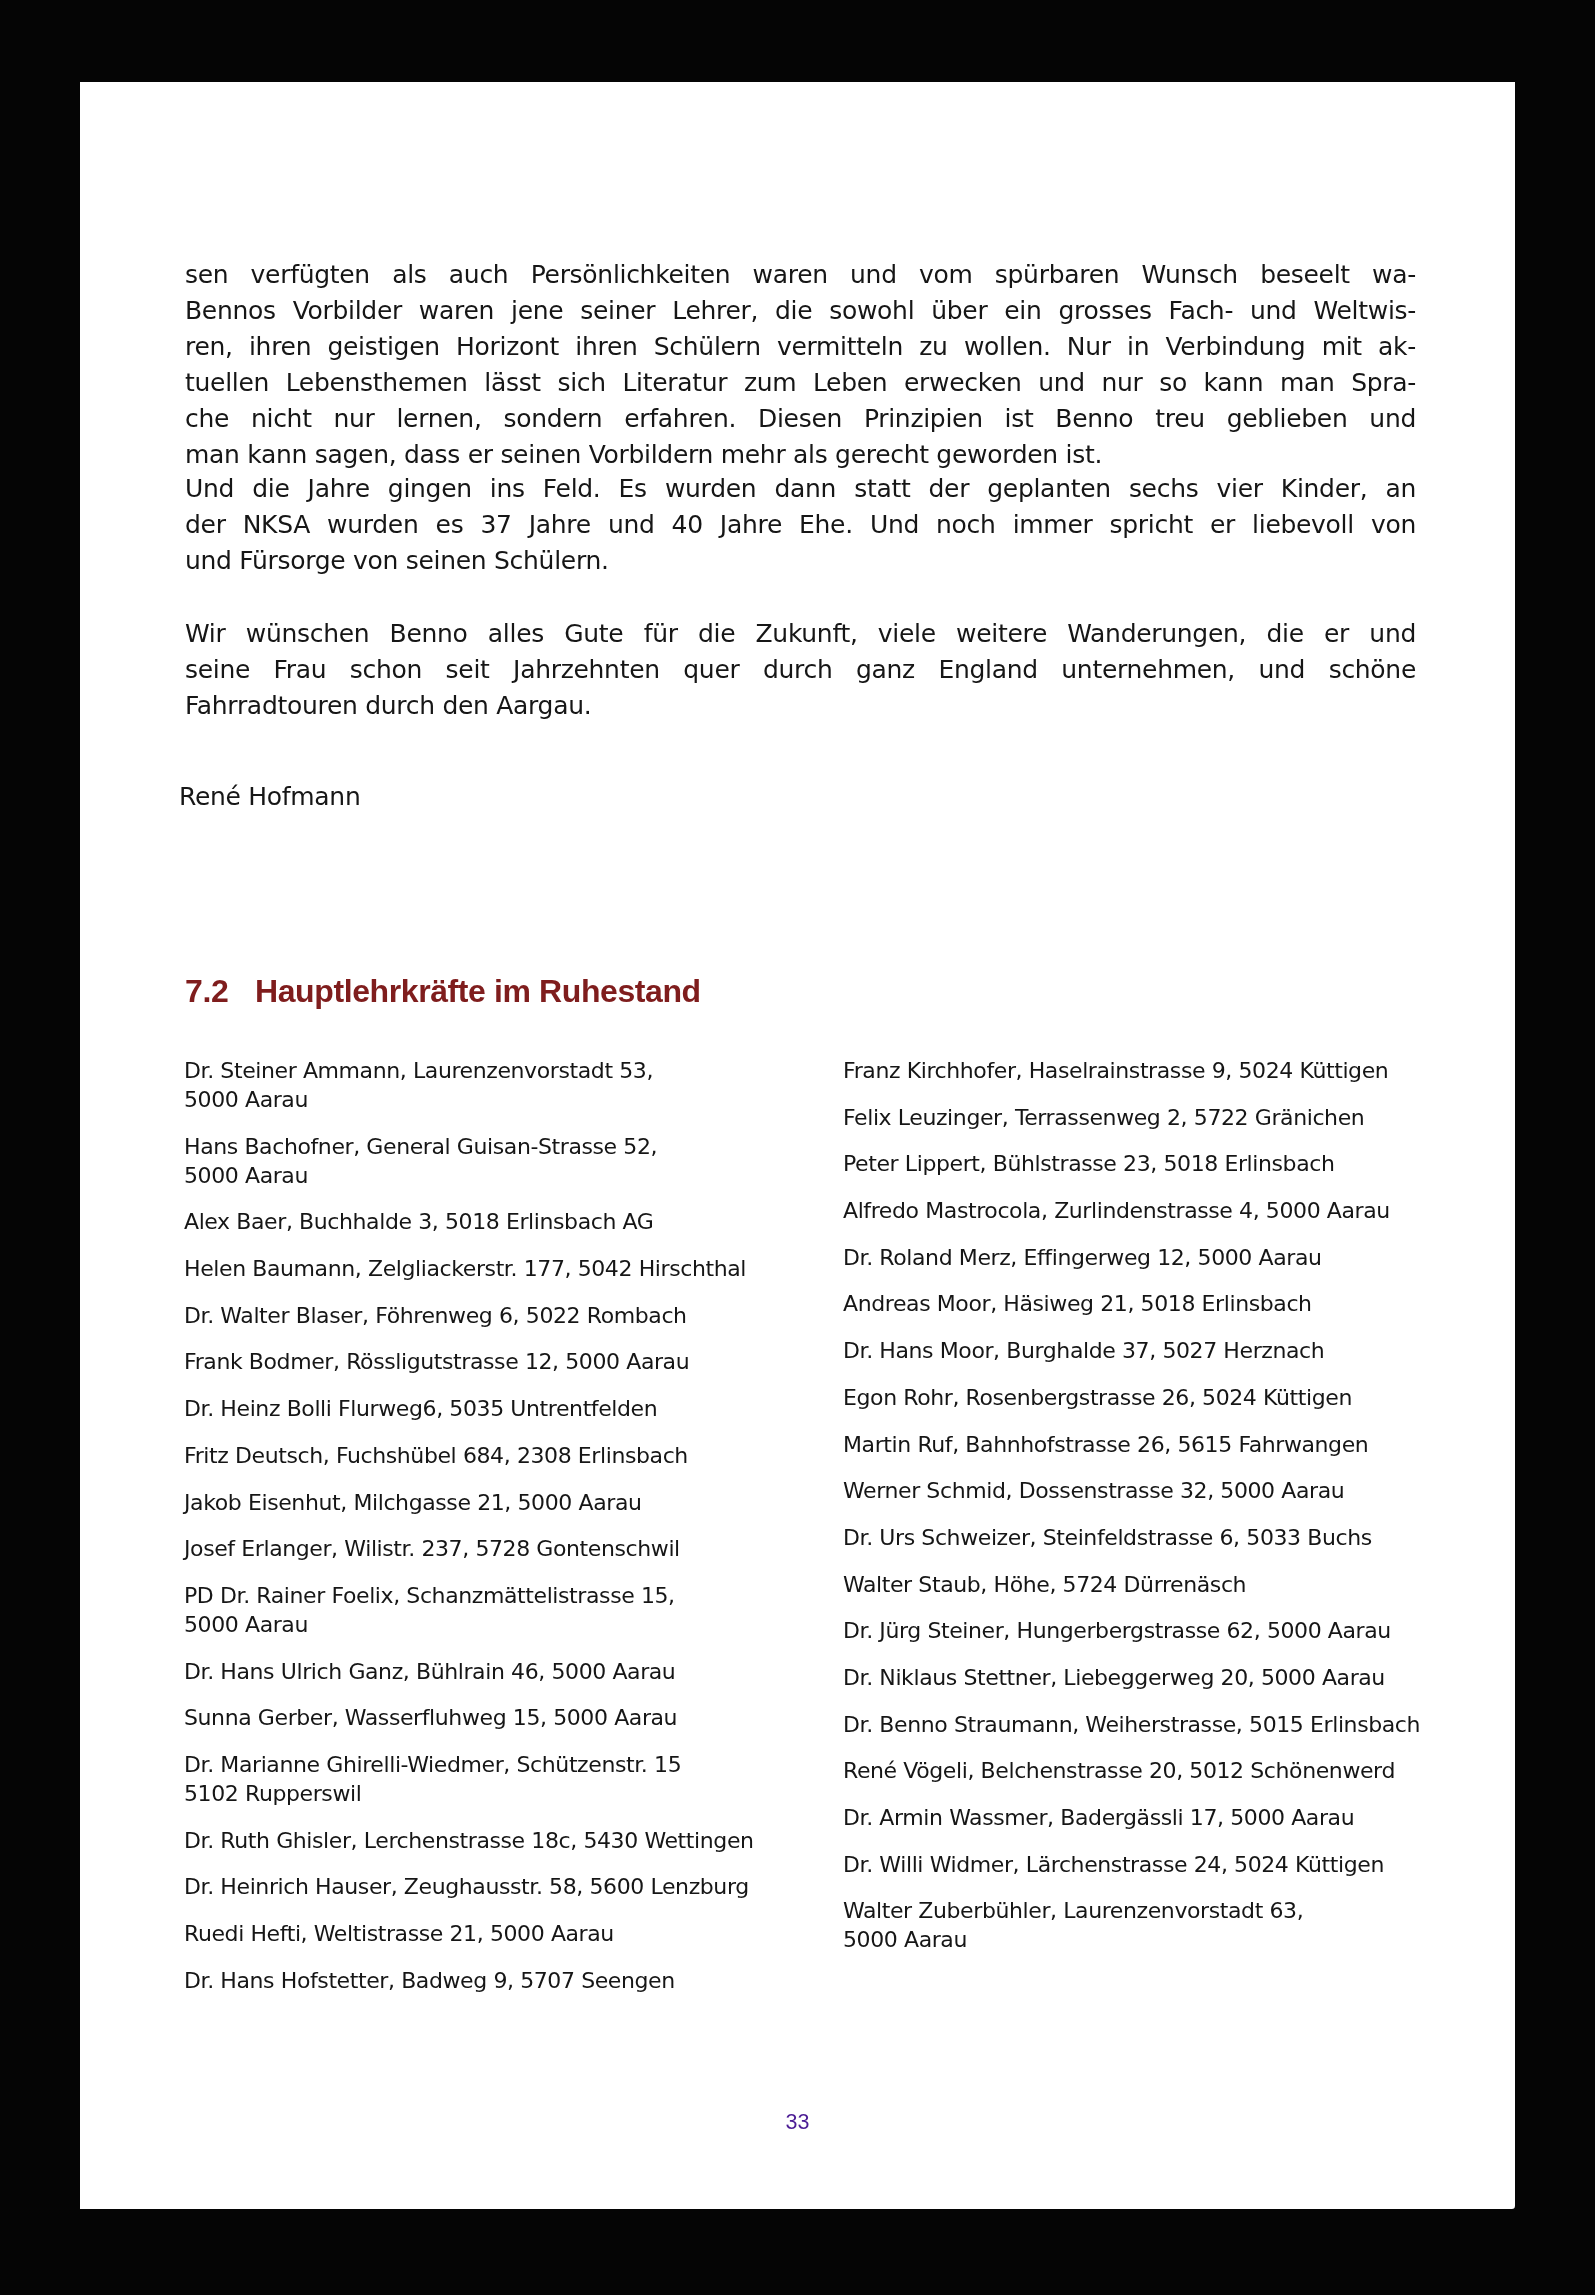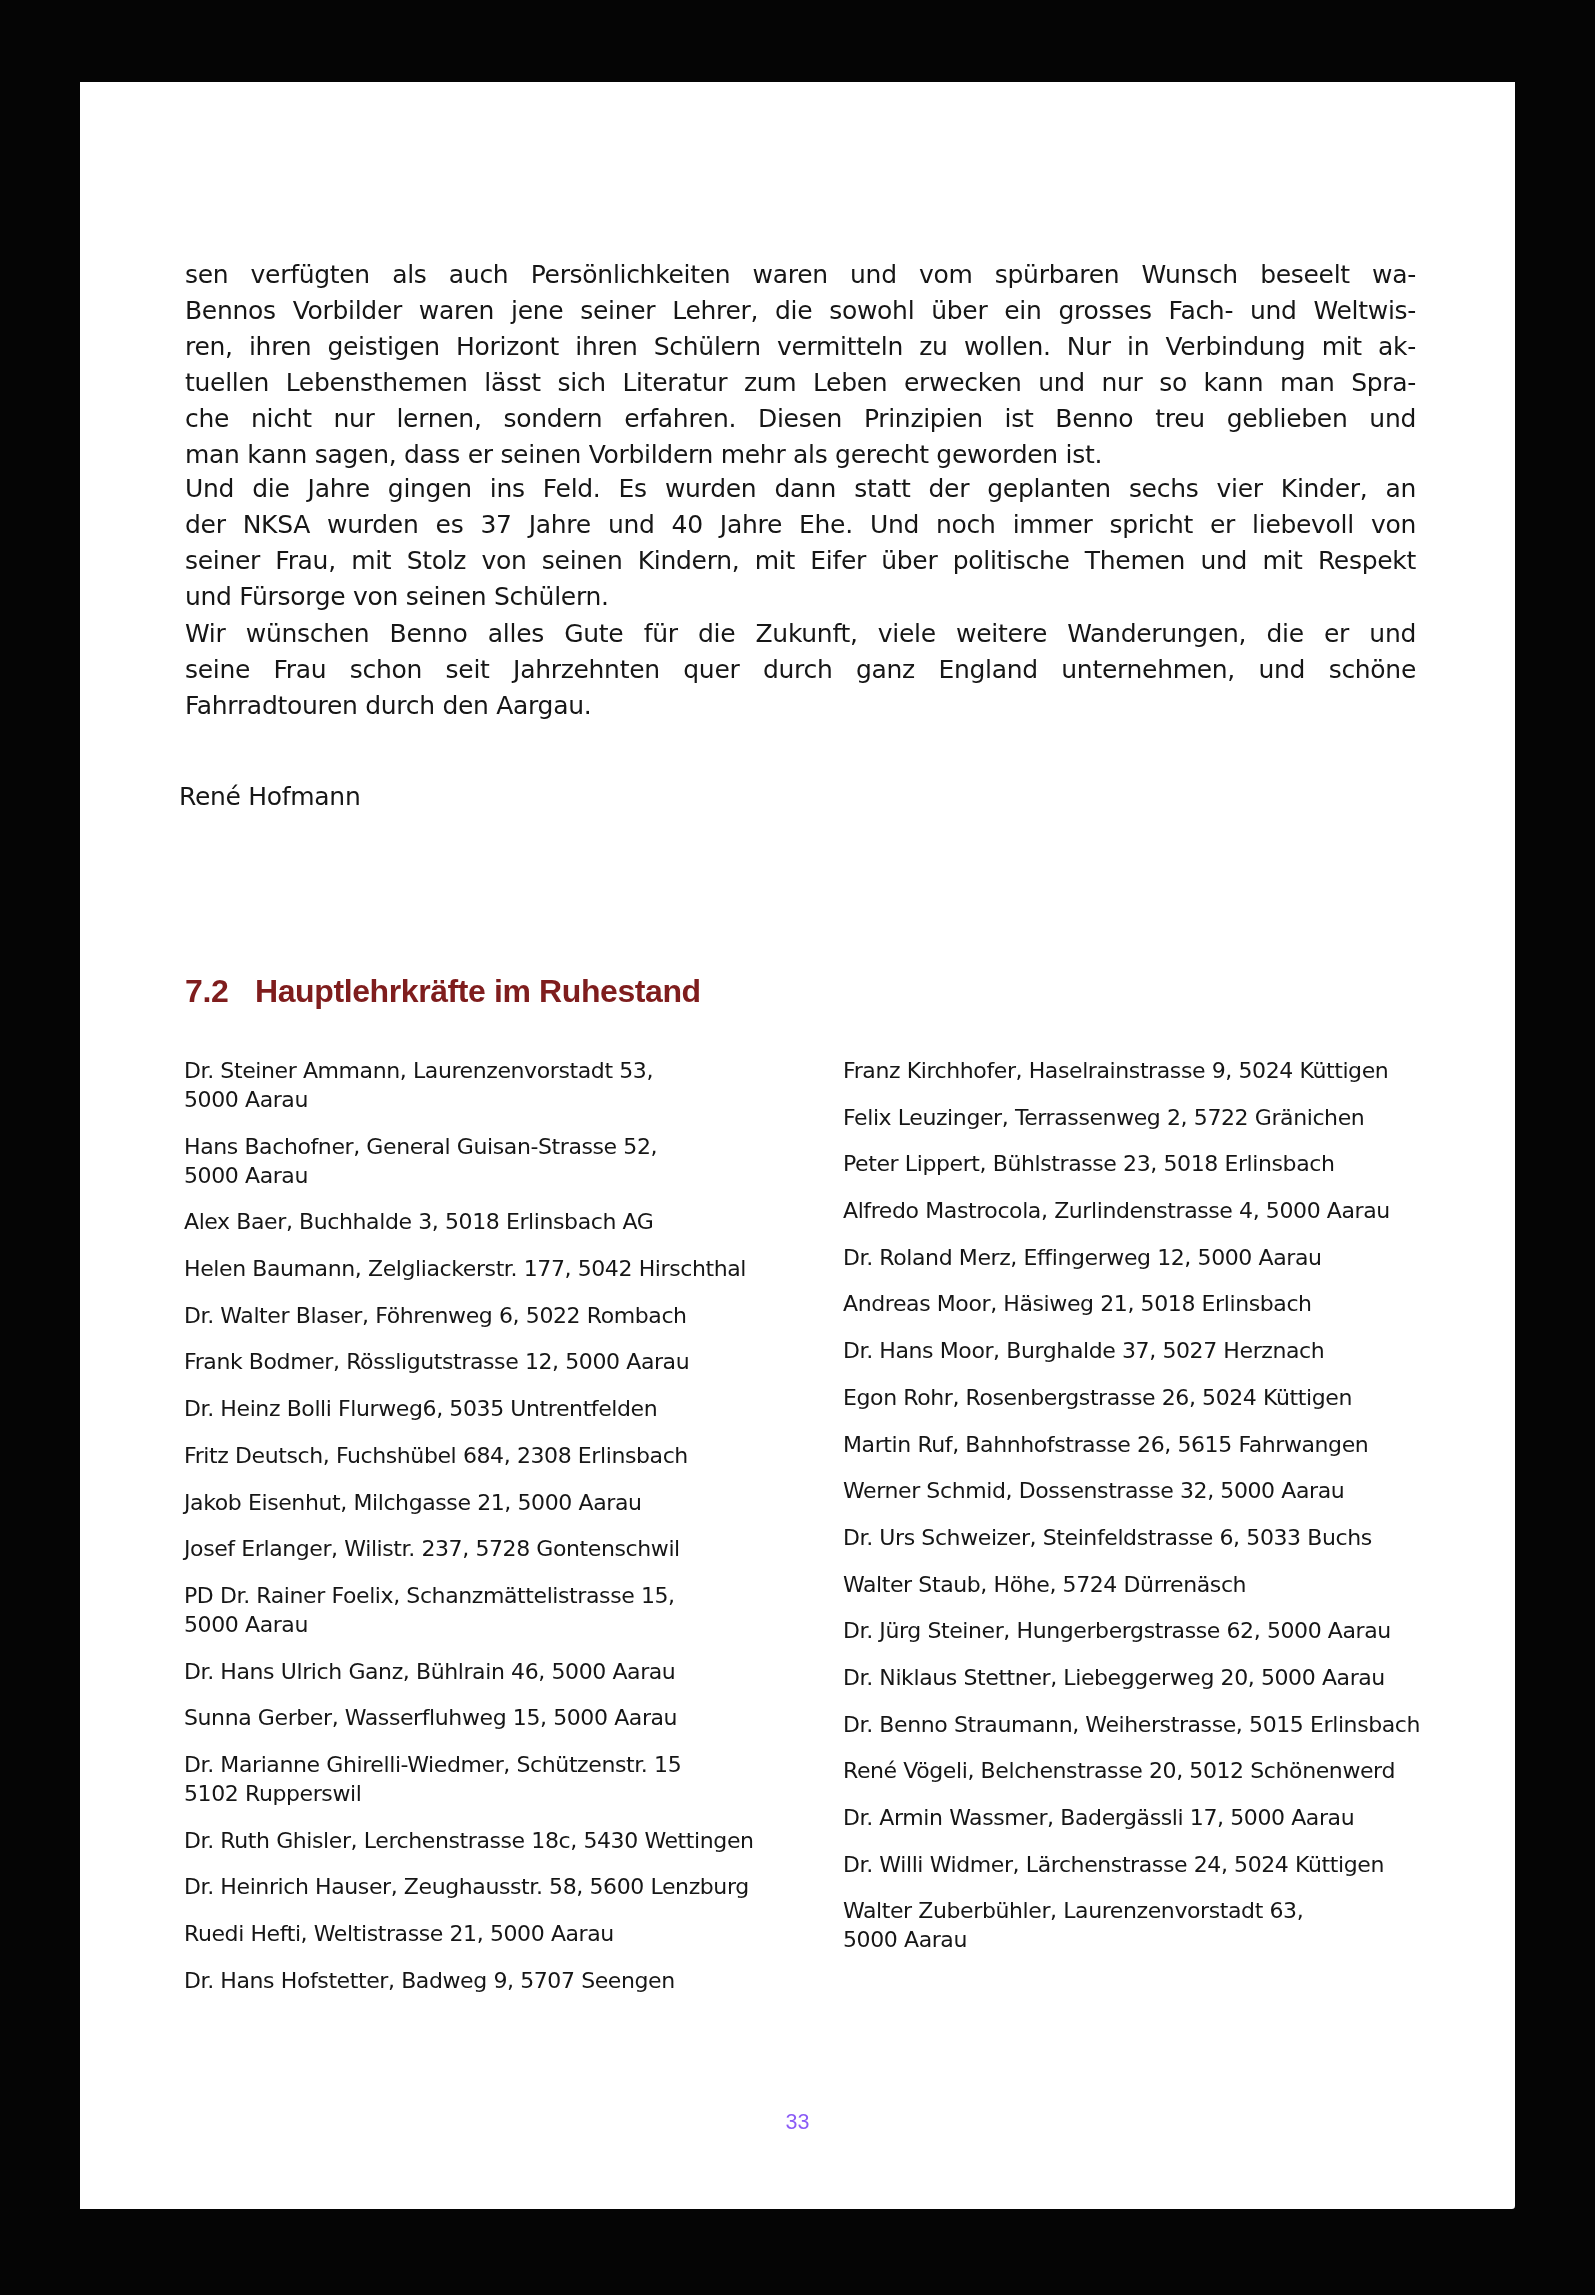--- a/index.html
+++ b/index.html
@@ -84,41 +84,40 @@
   }
   .entry .l { display: block; }
   .page-number {
     position: absolute;
     left: 0;
     width: 100%;
     top: 2028px;
     text-align: center;
     font-family: "Liberation Sans", sans-serif;
     font-size: 21.5px;
-    color: #8b5cf6;
+    color: #4c1d95;
   }
 </style>
 </head>
 <body>
 
 <div class="page">
 
   <div class="body-text para para1">
     <span class="line">sen verfügten als auch Persönlichkeiten waren und vom spürbaren Wunsch beseelt wa-</span>
     <span class="line">Bennos Vorbilder waren jene seiner Lehrer, die sowohl über ein grosses Fach- und Weltwis-</span>
     <span class="line">ren, ihren geistigen Horizont ihren Schülern vermitteln zu wollen. Nur in Verbindung mit ak-</span>
     <span class="line">tuellen Lebensthemen lässt sich Literatur zum Leben erwecken und nur so kann man Spra-</span>
     <span class="line">che nicht nur lernen, sondern erfahren. Diesen Prinzipien ist Benno treu geblieben und</span>
     <span class="line last">man kann sagen, dass er seinen Vorbildern mehr als gerecht geworden ist.</span>
   </div>
 
   <div class="body-text para para2">
     <span class="line">Und die Jahre gingen ins Feld. Es wurden dann statt der geplanten sechs vier Kinder, an</span>
     <span class="line">der NKSA wurden es 37 Jahre und 40 Jahre Ehe. Und noch immer spricht er liebevoll von</span>
-    <span class="line">seiner Frau, mit Stolz von seinen Kindern, mit Eifer über politische Themen und mit Respekt</span>
     <span class="line last">und Fürsorge von seinen Schülern.</span>
   </div>
 
   <div class="body-text para para3">
     <span class="line">Wir wünschen Benno alles Gute für die Zukunft, viele weitere Wanderungen, die er und</span>
     <span class="line">seine Frau schon seit Jahrzehnten quer durch ganz England unternehmen, und schöne</span>
     <span class="line last">Fahrradtouren durch den Aargau.</span>
   </div>
 
   <div class="signature">René Hofmann</div>

